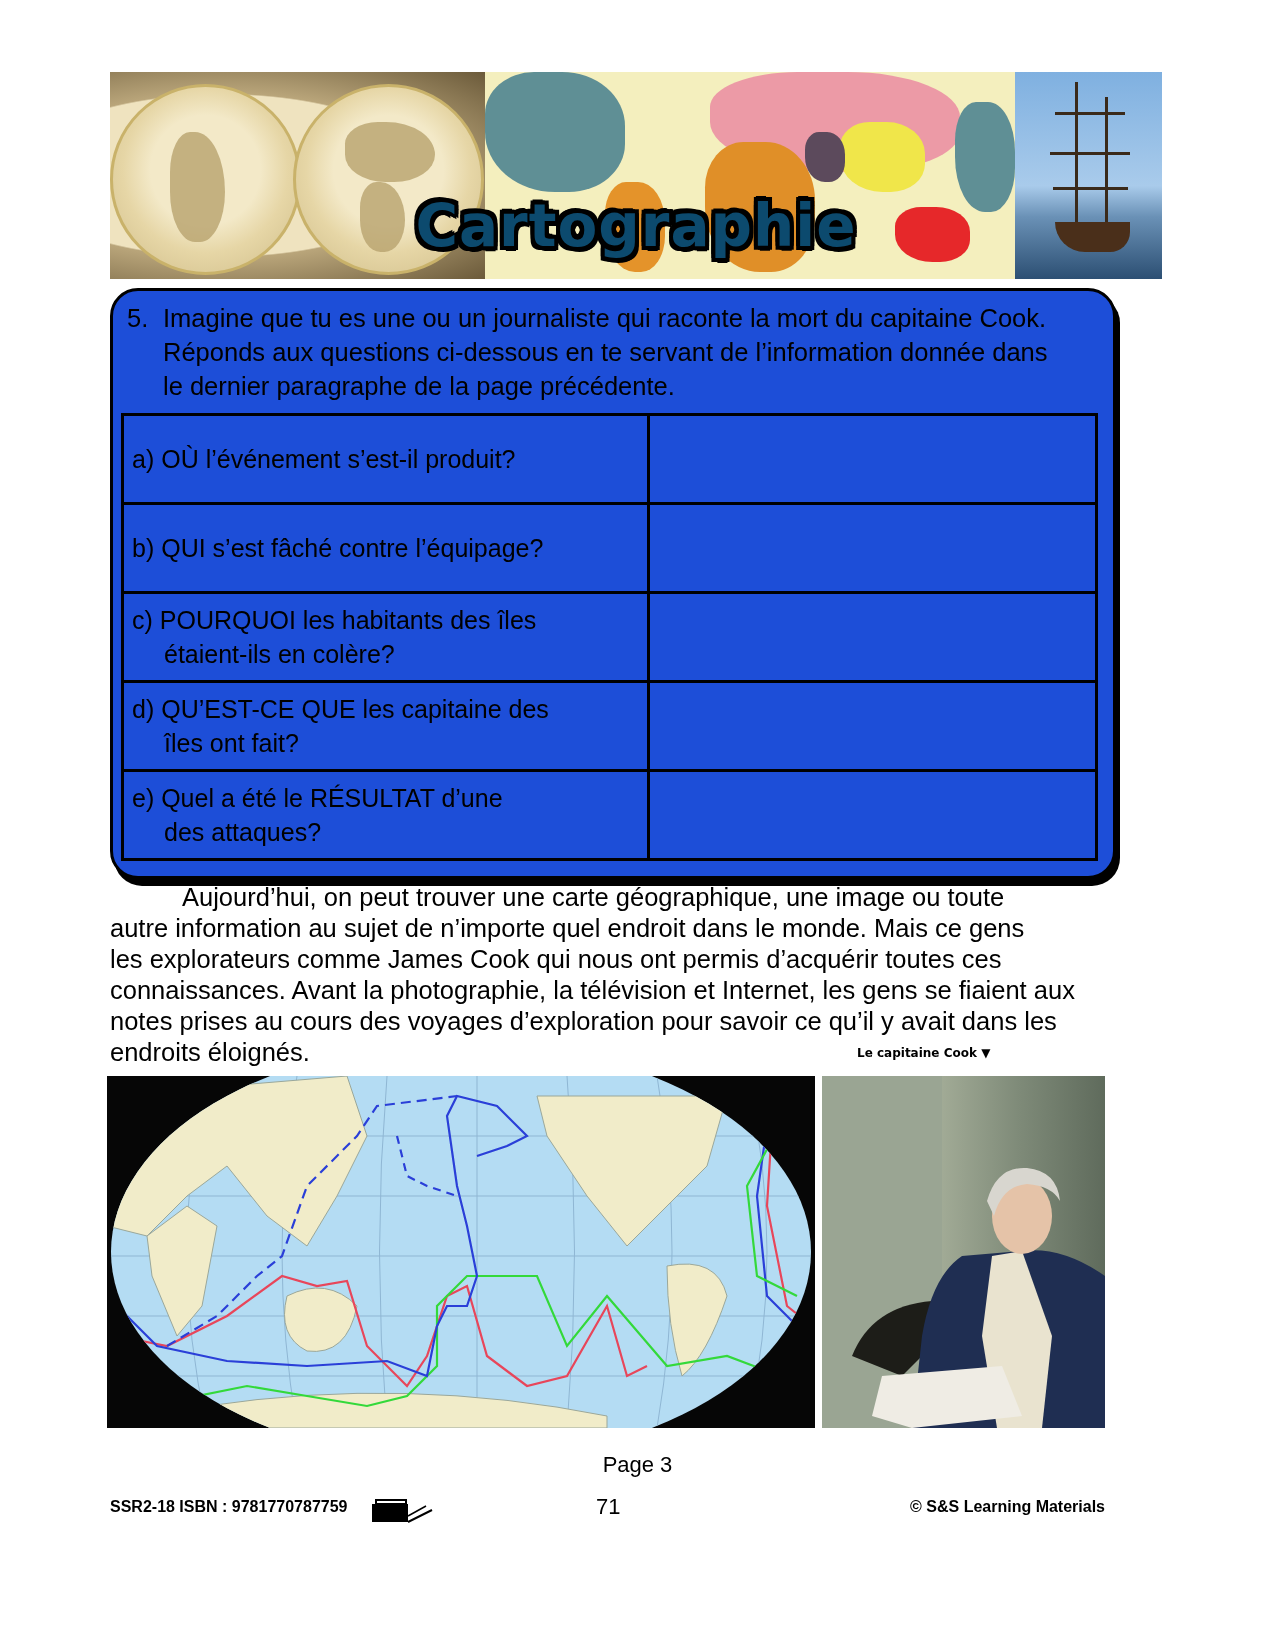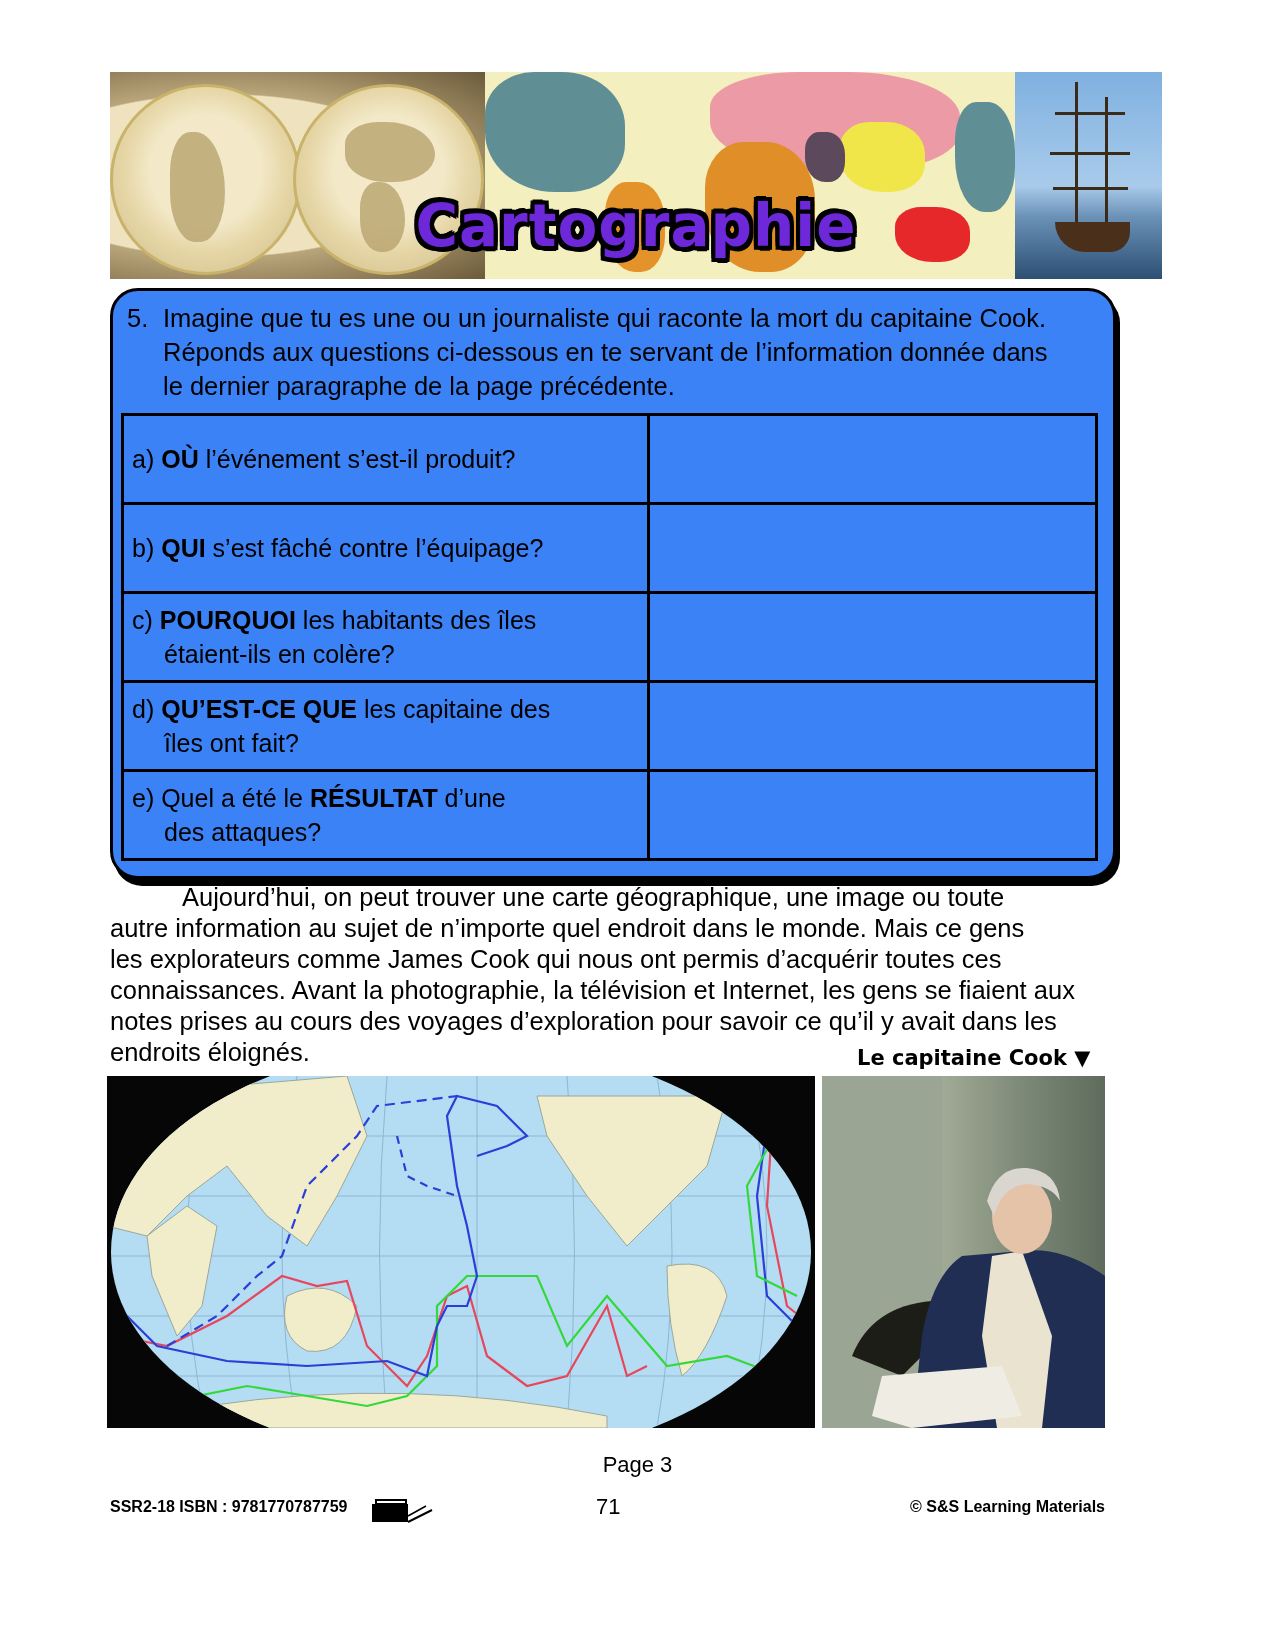--- a/index.html
+++ b/index.html
@@ -16,49 +16,49 @@
   .panel-old .hemi.r { left:183px; }
   .panel-old .land { position:absolute; background:#b8a36e; border-radius:40% 60% 50% 50%; opacity:.8; }
   .panel-modern { width:530px; background:#f4efbe; }
   .panel-modern .c { position:absolute; border-radius:35% 45% 40% 50%; }
   .panel-ship { width:147px; background:linear-gradient(#7fb0e0 0%, #a9cbeb 55%, #6a91b6 70%, #2c4f73 100%); }
   .ship-hull { position:absolute; left:40px; top:150px; width:75px; height:30px; background:#4a2f1a; border-radius:0 0 20px 30px; }
   .mast { position:absolute; width:3px; background:#3a2a1a; }
   .yard { position:absolute; height:3px; background:#3a2a1a; }
 
   .banner-title { position:absolute; left:0; right:0; top:120px; text-align:center;
-        font-family:"DejaVu Sans", sans-serif; font-weight:bold; font-size:58px; color:#6d28d9;
+        font-family:"DejaVu Sans", sans-serif; font-weight:bold; font-size:58px; color:#0c4a6e;
         letter-spacing:1px;
         text-shadow: -4px -4px 0 #000, 4px -4px 0 #000, -4px 4px 0 #000, 4px 4px 0 #000,
                      0 -4px 0 #000, 0 4px 0 #000, -4px 0 0 #000, 4px 0 0 #000,
                      -2px -5px 0 #000, 2px 5px 0 #000; }
 
   
   .qbox { position:absolute; left:110px; top:288px; width:1000px; height:585px;
-          border:3px solid #000; border-radius:28px; box-shadow: 4px 7px 0 #000; background:#3b82f6; }
+          border:3px solid #000; border-radius:28px; box-shadow: 4px 7px 0 #000; background:#1d4ed8; }
   .q-intro { position:absolute; left:14px; top:10px; width:970px; font-family:"Liberation Sans", sans-serif;
              font-size:25.5px; line-height:34px; }
   .q-intro .num { display:inline-block; width:36px; }
   .q-intro .indent { padding-left:36px; display:block; }
 
   table.qtable { position:absolute; left:8px; top:122px; width:977px; border-collapse:collapse;
                  font-family:"Liberation Sans", sans-serif; font-size:25px; }
   table.qtable td { border:3px solid #000; vertical-align:middle; padding:0 8px; line-height:34px; }
   table.qtable td.q { width:507px; }
   table.qtable tr { height:89px; }
-  .qbold { font-weight:bold;text-align:right; }
+  .qbold { font-weight:normal;text-align:right; }
   .qcont { display:block; padding-left:32px; }
 
   
   .para { position:absolute; left:110px; top:882px; width:1000px; font-family:"Liberation Sans", sans-serif;
           font-size:25.5px; line-height:31px; }
   .para .first { padding-left:72px; }
 
   .caption { position:absolute; left:857px; top:1046px; font-family:"DejaVu Sans", sans-serif;
-             font-weight:bold; font-size:21px; }
+             font-weight:bold; font-size:12px; }
 
   
   .map-wrap { position:absolute; left:107px; top:1076px; width:708px; height:352px; background:#060606; overflow:hidden; }
   .map-wrap svg { display:block; }
 
   .portrait { position:absolute; left:822px; top:1076px; width:283px; height:352px; overflow:hidden;
               background:linear-gradient(90deg, #8e9a86 0%, #a4ad98 40%, #7e8a78 70%, #5f6b5c 100%); }
 
   .page-label { position:absolute; left:0; width:1275px; top:1452px; text-align:center;
                 font-family:"Liberation Sans", sans-serif; font-size:22px; }

